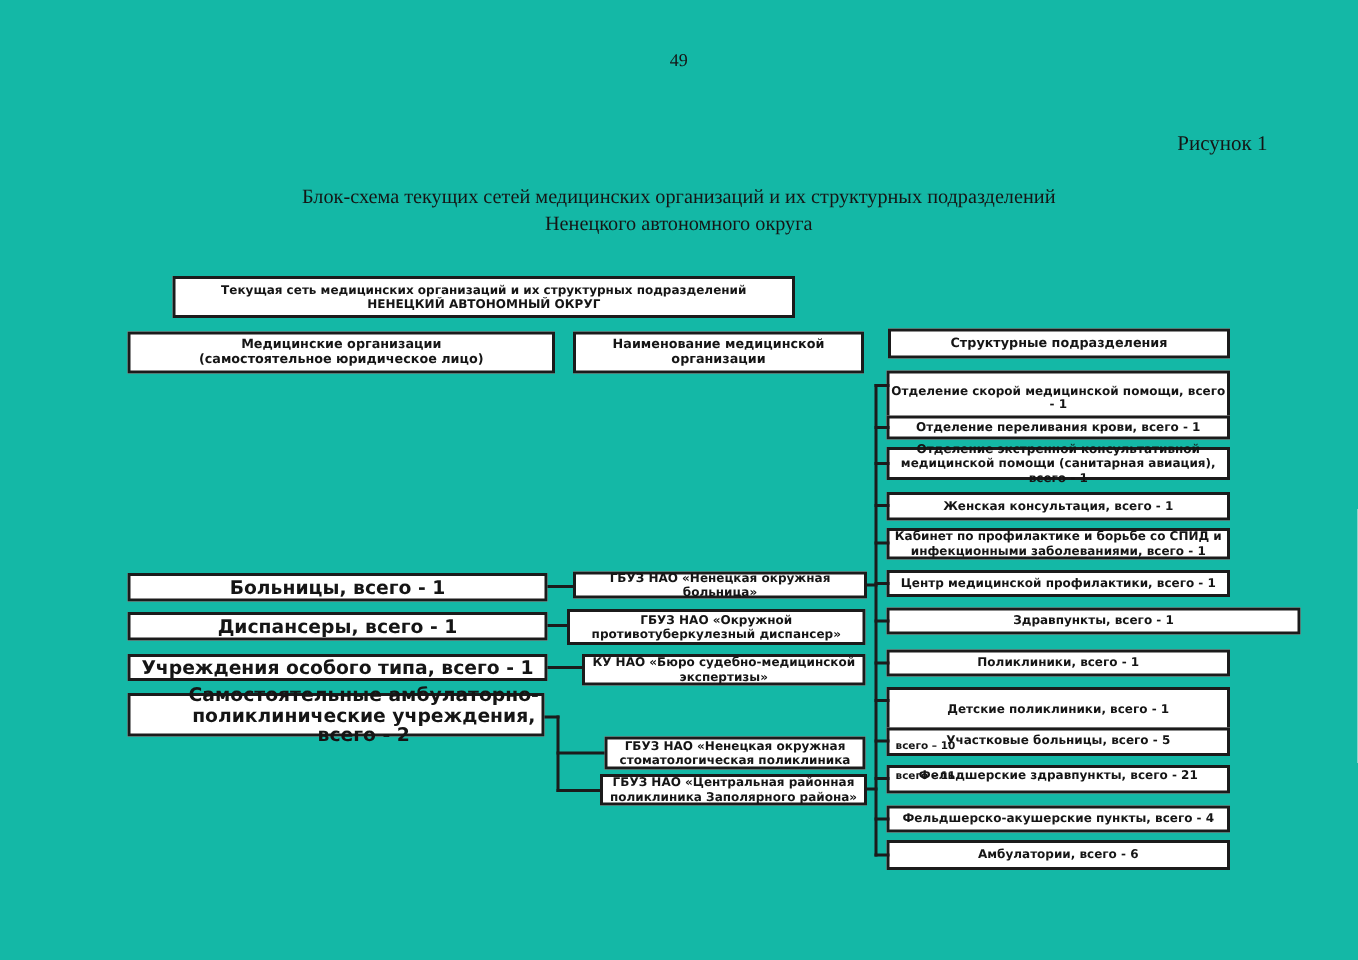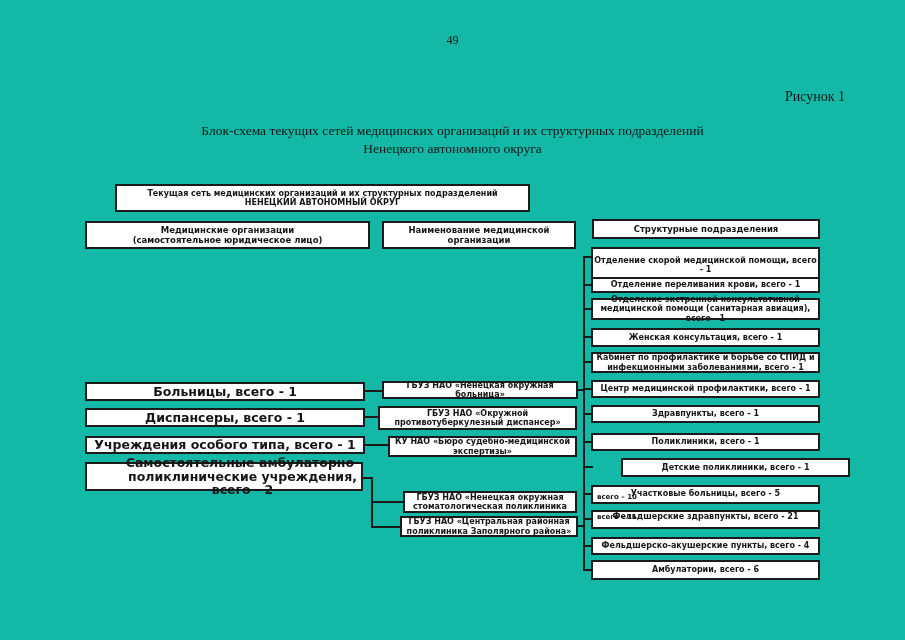--- a/index.html
+++ b/index.html
@@ -102,27 +102,27 @@
   </div>
   <div class="box small" style="left:591px;top:328px;width:229px;height:19px;">
     <div>Женская консультация, всего - 1</div>
   </div>
   <div class="box small" style="left:591px;top:352px;width:229px;height:21px;text-align:center;">
     <div>Кабинет по профилактике и борьбе со СПИД и инфекционными заболеваниями, всего - 1</div>
   </div>
   <div class="box small" style="left:591px;top:380px;width:229px;height:18px;">
     <div>Центр медицинской профилактики, всего - 1</div>
   </div>
-  <div class="box small" style="left:591px;top:405px;width:229px;height:18px;">
+  <div class="box small" style="left:591px;top:405px;width:276px;height:18px;">
     <div>Здравпункты, всего - 1</div>
   </div>
   <div class="box small" style="left:591px;top:433px;width:229px;height:18px;">
     <div>Поликлиники, всего - 1</div>
   </div>
-  <div class="box small" style="left:621px;top:458px;width:229px;height:19px;justify-content:center;">
+  <div class="box small" style="left:591px;top:458px;width:229px;height:29px;justify-content:center;">
     <div>Детские поликлиники, всего - 1</div>
   </div>
   <div class="box small pad-top" style="left:591px;top:485px;width:229px;height:19px;">
     <span class="note bl">всего – 10</span>
     <div>Участковые больницы, всего - 5</div>
   </div>
   <div class="box small pad-bot" style="left:591px;top:510px;width:229px;height:19px;">
     <span class="note tl">всего – 11</span>
     <div>Фельдшерские здравпункты, всего - 21</div>
   </div>

